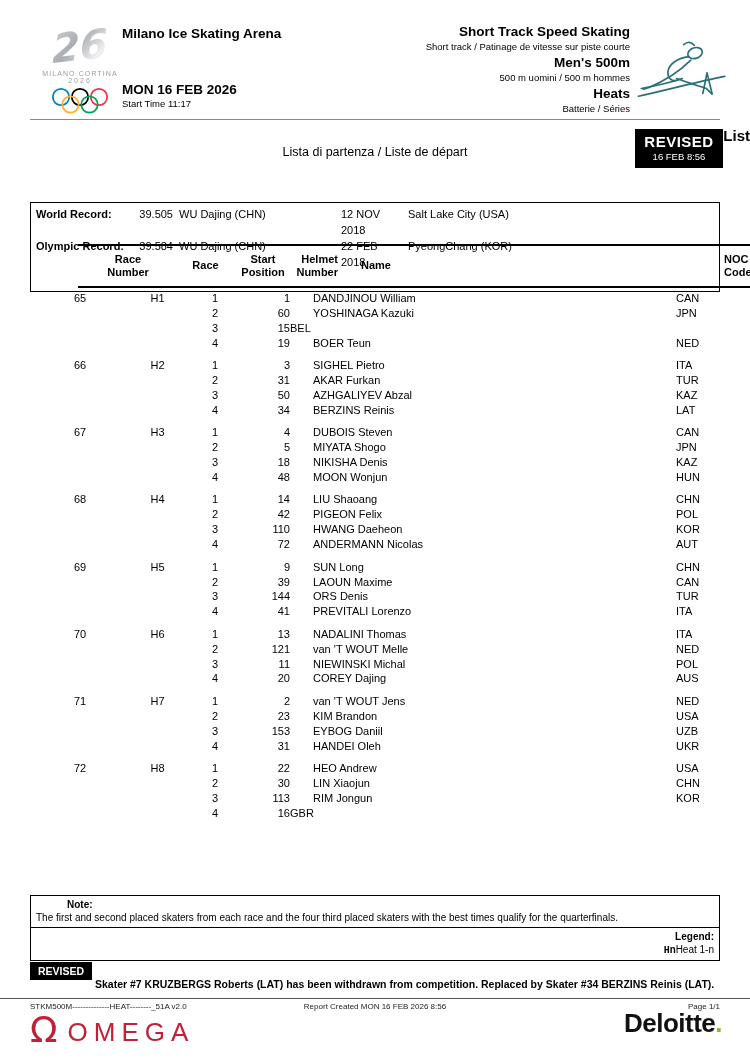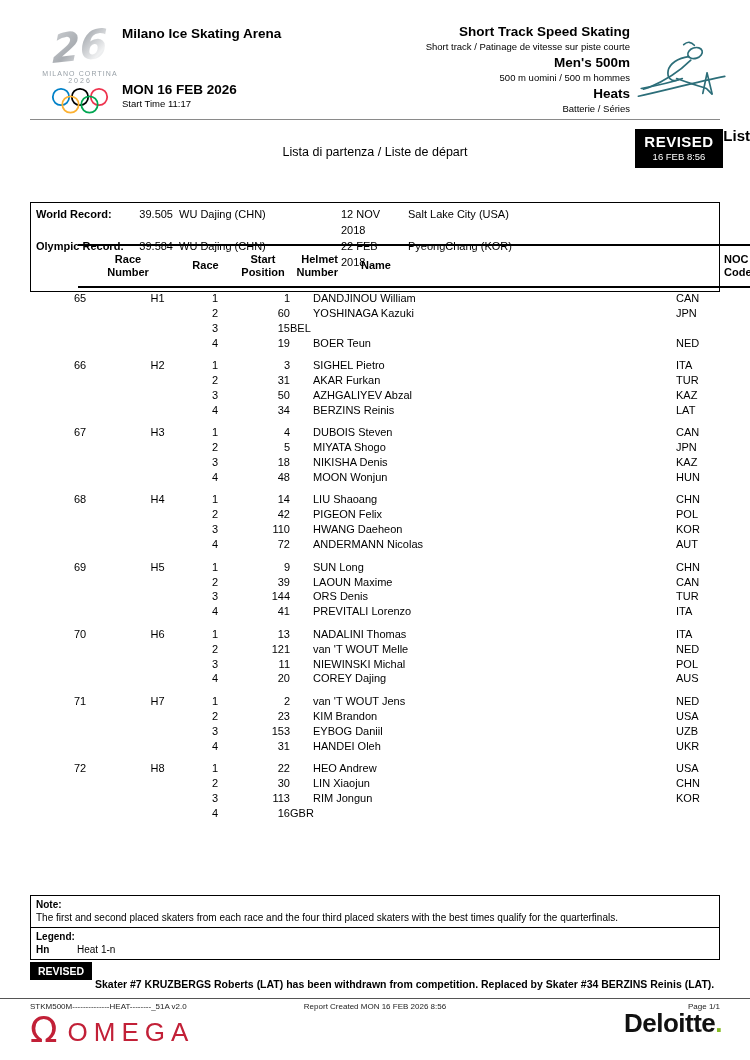--- a/index.html
+++ b/index.html
@@ -55,23 +55,23 @@
   .c-helmet { text-align:right; }
   .c-name { text-align:left; padding-left:23px; }
   .c-noc { text-align:left; }
 
   .tbody { left:30px; top:291px; width:690px; }
   .heat-group { margin-bottom:7.6px; }
   .trow { display:grid; grid-template-columns:100px 55px 60px 45px 1fr 44px; font-size:11px; height:14.9px; line-height:14.9px; }
 
   
   .note-box { left:30px; top:895px; width:690px; border:1.5px solid #000; padding:2px 5px 3px 5px; font-size:10px; line-height:13px; }
-  .box-label { font-weight:bold; }
-  .legend-box { left:30px; top:927px; width:690px; border:1.5px solid #000; padding:2px 5px 3px 5px; font-size:10px; line-height:13px; }
-  .legend-key { display:inline-block; width:41px; font-weight:bold; }
+  .box-label { font-weight:bold;margin-left:31px; }
+  .legend-box { left:30px; top:927px; width:690px; border:1.5px solid #000; padding:2px 5px 3px 5px; font-size:10px; line-height:13px;text-align:right; }
+  .legend-key { display:inline-block; width:41px; font-weight:bold;font-family:Liberation Mono, monospace; }
 
   .revised-badge2 { left:30px; top:962px; width:62px; height:18px; background:#000; color:#fff;
     font-size:10.5px; font-weight:bold; text-align:center; line-height:18px; }
   .revision-text { left:95px; top:978px; width:630px; font-size:10.5px; font-weight:bold; }
 
   .footer-rule { left:0; top:998px; width:750px; border-top:1px solid #555; }
   .footer { left:30px; top:1002px; width:690px; display:flex; font-size:8px; color:#222; }
   .f-left { flex:1; text-align:left; }
   .f-center { flex:1.4; text-align:center; }
   .f-right { flex:1; text-align:right; }

